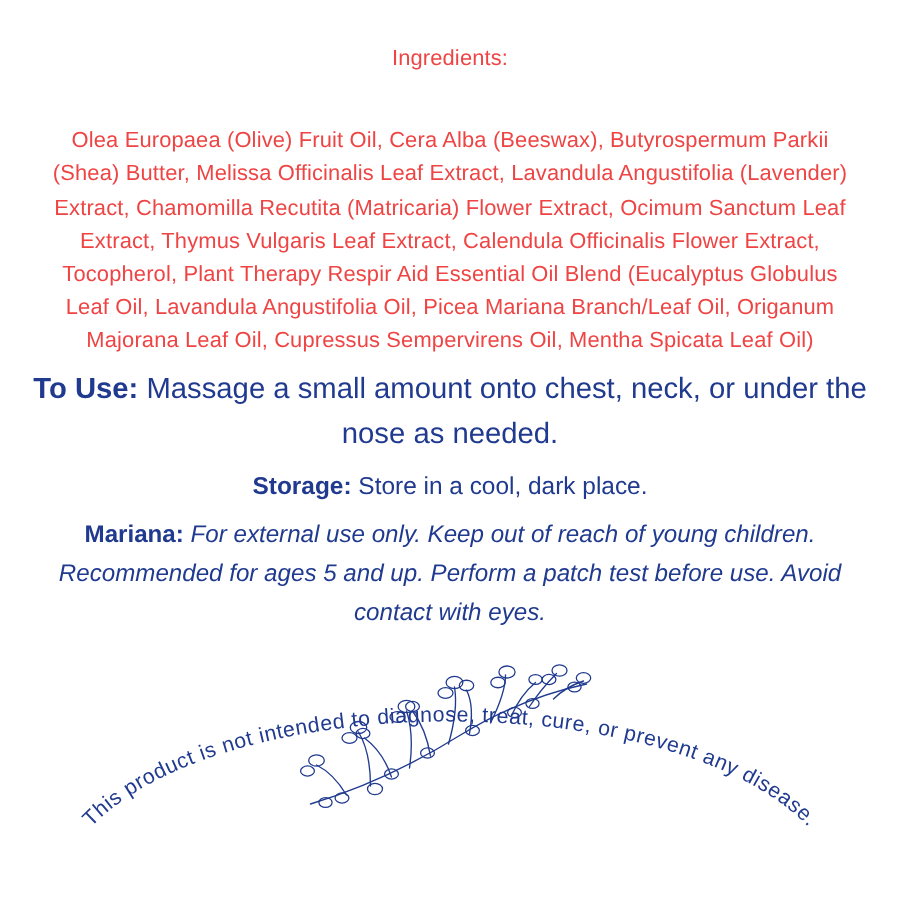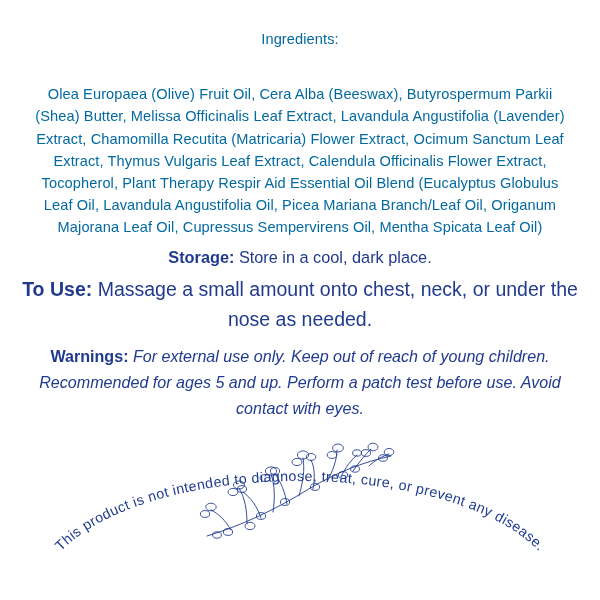--- a/index.html
+++ b/index.html
@@ -24,21 +24,21 @@
 
   
   .ingredients {
     position: absolute;
     top: 28px;
     left: 30px;
     width: 540px;
     text-align: center;
     font-size: 14.6px;
     line-height: 1.52;
-    color: #0369a1;
+    color: #ef4444;
     letter-spacing: 0.1px;
   }
   .ingredients .heading {
     display: block;
     margin-bottom: 1px;
   }
   .ingredients .body {
     display: block;
     margin-top: 33px;
   }
@@ -119,30 +119,30 @@
 <body>
 
 <div class="page">
 
   <div class="ingredients">
     <span class="heading">Ingredients:</span>
     <span class="body">Olea Europaea (Olive) Fruit Oil, Cera Alba (Beeswax), Butyrospermum Parkii (Shea) Butter, Melissa Officinalis Leaf Extract, Lavandula Angustifolia (Lavender) Extract, Chamomilla Recutita (Matricaria) Flower Extract, Ocimum Sanctum Leaf Extract, Thymus Vulgaris Leaf Extract, Calendula Officinalis Flower Extract, Tocopherol, Plant Therapy Respir Aid Essential Oil Blend (Eucalyptus Globulus Leaf Oil, Lavandula Angustifolia Oil, Picea Mariana Branch/Leaf Oil, Origanum Majorana Leaf Oil, Cupressus Sempervirens Oil, Mentha Spicata Leaf Oil)</span>
   </div>
 
   <div class="usage">
+    <p class="line to-use-line">
+      <span class="lbl">To Use:</span>
+      <span class="val">Massage a small amount onto chest, neck, or under the nose as needed.</span>
+    </p>
     <p class="line storage-line">
       <span class="lbl">Storage:</span>
       <span class="val">Store in a cool, dark place.</span>
     </p>
-    <p class="line to-use-line">
-      <span class="lbl">To Use:</span>
-      <span class="val">Massage a small amount onto chest, neck, or under the nose as needed.</span>
-    </p>
     <p class="line warnings-line">
-      <span class="lbl">Warnings:</span>
+      <span class="lbl">Mariana:</span>
       <span class="val">For external use only. Keep out of reach of young children. Recommended for ages 5 and up. Perform a patch test before use. Avoid contact with eyes.</span>
     </p>
   </div>
 
   <div class="botanical">
     <svg viewBox="0 0 215 110" width="215" height="110" xmlns="http://www.w3.org/2000/svg">
       <g stroke="#203a8f" stroke-width="0.9" fill="none" stroke-linecap="round">
 
         <path d="M12 96 C 45 86, 80 70, 112 50 C 140 33, 168 22, 196 16"></path>
 

